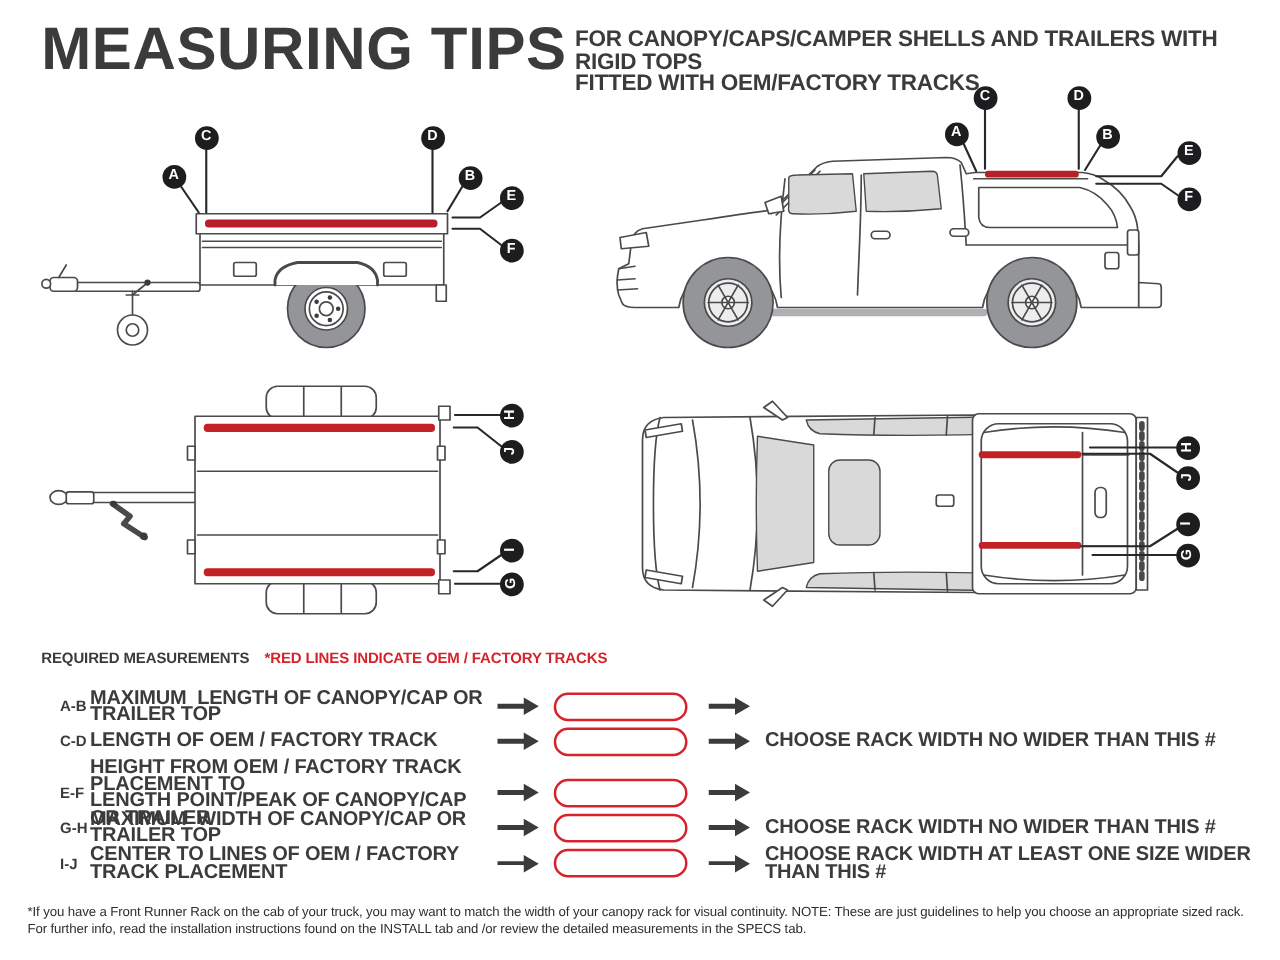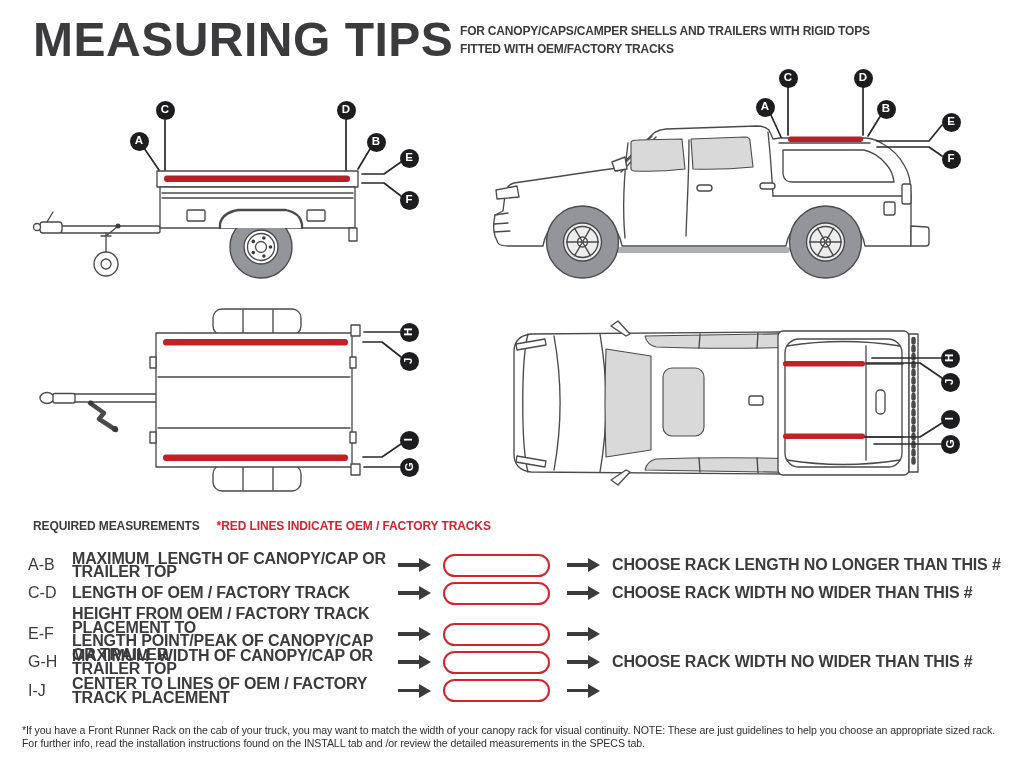--- a/index.html
+++ b/index.html
@@ -1,21 +1,21 @@
 <!DOCTYPE html>
 <html style="--accent: #d6232b; --track: #b5202a; --trackb: #c32128;"><head>
 <meta charset="utf-8">
 <style>
   html,body{margin:0;padding:0;background:#fff;}
   .canvas{position:relative;width:1020px;height:768px;background:#fff;overflow:hidden;
           font-family:"Liberation Sans",sans-serif;color:#3b3b3d;}
   
   .title{position:absolute;left:33px;top:12px;margin:0;font-size:48px;font-weight:bold;
          letter-spacing:.5px;color:#3b3b3d;white-space:nowrap;}
-  .subtitle{position:absolute;left:460px;top:23px;font-size:12px;font-weight:bold;
+  .subtitle{position:absolute;left:460px;top:23px;font-size:18px;font-weight:bold;
             line-height:17.5px;letter-spacing:-.2px;white-space:pre-wrap;color:#3b3b3d;}
   
   svg.art{position:absolute;left:0;top:0;}
   svg.art *{stroke:#4a4a4c;stroke-width:1.35;fill:none;stroke-linecap:round;stroke-linejoin:round;}
   svg.art .fw{fill:#ffffff;}
   svg.art .fg{fill:#d9d9d9;stroke-width:1.1;}
   svg.art .ft{fill:#939598;}
   svg.art .rim{fill:#ededee;}
   svg.art .step{fill:#aeb0b2;stroke:none;}
   svg.art .red{fill:var(--track,#b5202a);stroke:none;}
@@ -23,27 +23,27 @@
   svg.art .leader{stroke:#28282a;stroke-width:1.7;}
   svg.art .thick{stroke-width:2.3;}
   svg.art .crank{stroke-width:4.5;}
   svg.art .dash{stroke-dasharray:3.5 4.5;stroke-width:4.5;}
   svg.art .dot{fill:#3b3b3d;stroke:none;}
   .marker{position:absolute;width:19px;height:19px;border-radius:50%;background:#1d1d1f;
           display:flex;align-items:center;justify-content:center;z-index:5;}
   .marker span{color:#fff;font-size:11.5px;font-weight:bold;line-height:1;}
   .marker.rot span{transform:rotate(-90deg);}
   
-  .m-head{position:absolute;left:33px;top:519px;display:flex;gap:17px;font-size:12px;
+  .m-head{position:absolute;left:33px;top:519px;display:flex;font-size:12px;
           font-weight:bold;letter-spacing:-.1px;}
-  .m-note{color:var(--accent,#d6232b);}
+  .m-note{color:var(--accent,#d6232b);margin-left:12px;}
   .m-rows{position:absolute;left:28px;top:551px;right:8px;}
   .m-row{display:grid;grid-template-columns:44px 326px 45px 107px 62px auto;align-items:center;}
   .m-row.h28{height:28px;}.m-row.h40{height:40px;}.m-row.h30{height:30px;}.m-row.h26{height:26px;}
-  .m-key{font-size:16px;font-weight:normal;}
+  .m-key{font-size:12px;font-weight:bold;margin-left:20px;}
   .m-desc,.m-instr{font-size:16px;font-weight:bold;letter-spacing:-.15px;line-height:13.5px;
                    white-space:pre-wrap;}
   .arrow{position:relative;width:34px;height:14px;}
   .arrow::before{content:"";position:absolute;left:0;top:5.2px;width:22px;height:3.6px;background:#3b3b3d;}
   .arrow::after{content:"";position:absolute;left:21px;top:0;width:0;height:0;
                 border-left:12px solid #3b3b3d;border-top:7px solid transparent;border-bottom:7px solid transparent;}
   .arrow.a2{margin-left:17px;}
   .pill{width:103px;height:19px;border:2px solid var(--accent,#d6232b);border-radius:11.5px;background:#fff;}
   
   .footnote{position:absolute;left:22px;top:724px;width:988px;font-size:10.6px;line-height:13px;
@@ -292,21 +292,20 @@
     <span class="m-note">*RED LINES INDICATE OEM / FACTORY TRACKS</span>
   </div>
 
   <div class="m-rows">
     <div class="m-row h28">
       <span class="m-key">A-B</span>
       <span class="m-desc">MAXIMUM  LENGTH OF CANOPY/CAP OR TRAILER TOP</span>
       <span class="arrow a1"></span>
       <span class="pill"></span>
       <span class="arrow a2"></span>
-      <span class="m-instr">CHOOSE RACK LENGTH NO LONGER THAN THIS #</span>
     </div>
     <div class="m-row h28">
       <span class="m-key">C-D</span>
       <span class="m-desc">LENGTH OF OEM / FACTORY TRACK</span>
       <span class="arrow a1"></span>
       <span class="pill"></span>
       <span class="arrow a2"></span>
       <span class="m-instr">CHOOSE RACK WIDTH NO WIDER THAN THIS #</span>
     </div>
     <div class="m-row h40">
@@ -324,18 +323,19 @@
       <span class="pill"></span>
       <span class="arrow a2"></span>
       <span class="m-instr">CHOOSE RACK WIDTH NO WIDER THAN THIS #</span>
     </div>
     <div class="m-row h26">
       <span class="m-key">I-J</span>
       <span class="m-desc">CENTER TO LINES OF OEM / FACTORY TRACK PLACEMENT</span>
       <span class="arrow a1"></span>
       <span class="pill"></span>
       <span class="arrow a2"></span>
+      <span class="m-instr">CHOOSE RACK WIDTH AT LEAST ONE SIZE WIDER THAN THIS #</span>
     </div>
   </div>
 
   <div class="footnote">*If you have a Front Runner Rack on the cab of your truck, you may want to match the width of your canopy rack for visual continuity. NOTE: These are just guidelines to help you choose an appropriate sized rack. For further info, read the installation instructions found on the INSTALL tab and /or review the detailed measurements in the SPECS tab.</div>
 
 </div>
 
 </body></html>

